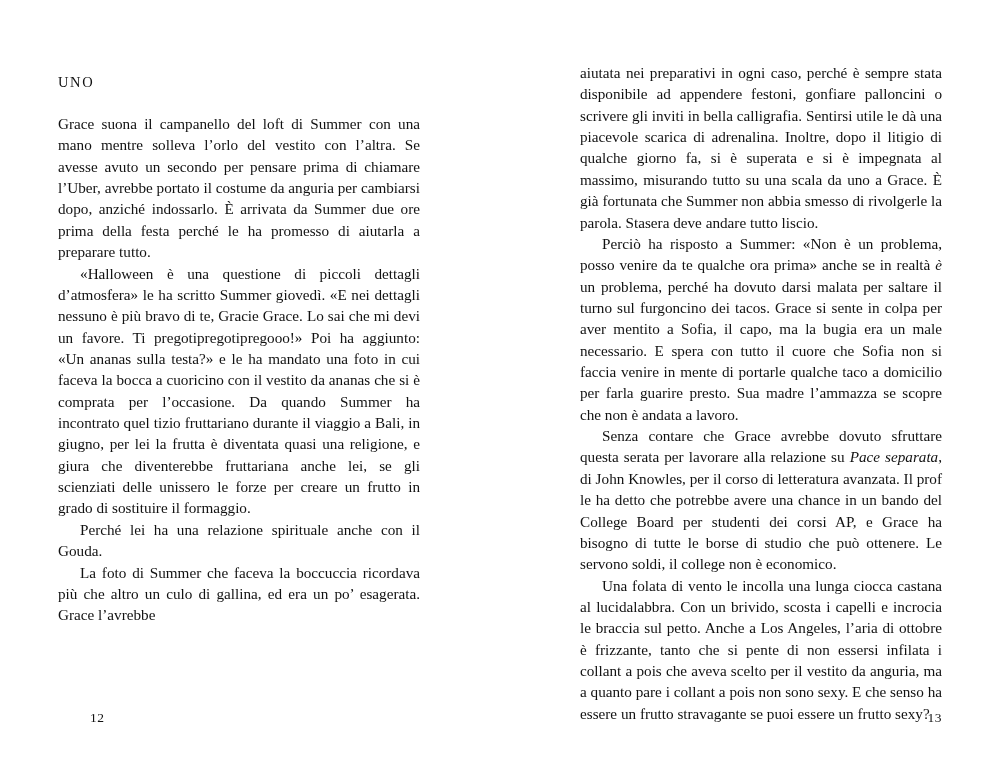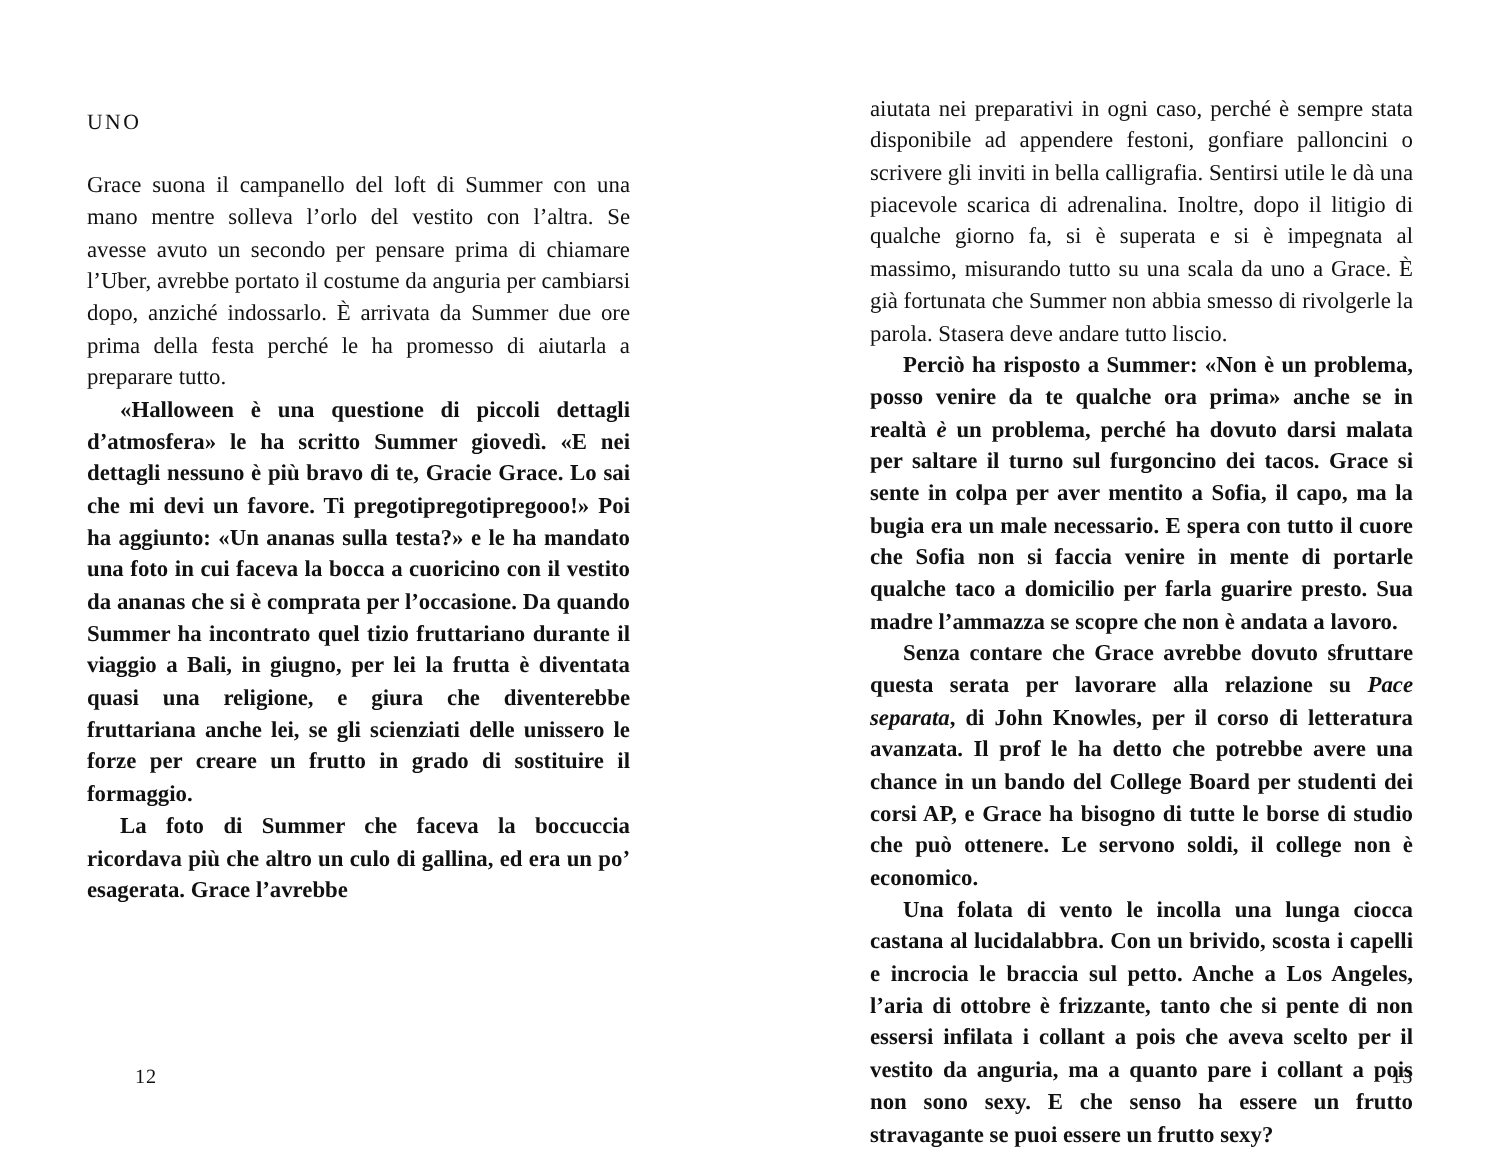--- a/index.html
+++ b/index.html
@@ -66,21 +66,20 @@
   }
   .page-right .body-text {
     margin-top: 0;
   }
   .body-text p {
     margin: 0;
     text-indent: 0;
   }
   .body-text p.indent {
     text-indent: 1.45em;
-    font-weight: bold;
   }
   .body-text p em {
     font-style: italic;
   }
   .folio {
     position: absolute;
     bottom: 42px;
     font-size: 13.5px;
     letter-spacing: 0.5px;
   }
@@ -90,20 +89,21 @@
 </head>
 <body>
 
 <div class="spread">
 
   <div class="page page-left">
     <div class="chapter-number">UNO</div>
     <div class="body-text">
         <p>Grace suona il campanello del loft di Summer con una mano mentre solleva l’orlo del vestito con l’altra. Se avesse avuto un secondo per pensare prima di chiamare l’Uber, avrebbe portato il costume da anguria per cambiarsi dopo, anziché indossarlo. È arrivata da Summer due ore prima della festa perché le ha promesso di aiutarla a preparare tutto.</p>
         <p class="indent">«Halloween è una questione di piccoli dettagli d’atmosfera» le ha scritto Summer giovedì. «E nei dettagli nessuno è più bravo di te, Gracie Grace. Lo sai che mi devi un favore. Ti pregotipregotipregooo!» Poi ha aggiunto: «Un ananas sulla testa?» e le ha mandato una foto in cui faceva la bocca a cuoricino con il vestito da ananas che si è comprata per l’occasione. Da quando Summer ha incontrato quel tizio fruttariano durante il viaggio a Bali, in giugno, per lei la frutta è diventata quasi una religione, e giura che diventerebbe fruttariana anche lei, se gli scienziati delle unissero le forze per creare un frutto in grado di sostituire il formaggio.</p>
+        <p class="indent">Perché lei ha una relazione spirituale anche con il Gouda.</p>
         <p class="indent">La foto di Summer che faceva la boccuccia ricordava più che altro un culo di gallina, ed era un po’ esagerata. Grace l’avrebbe</p>
       </div>
     <div class="folio folio-left">12</div>
   </div>
 
   <div class="page page-right">
     <div class="body-text">
         <p>aiutata nei preparativi in ogni caso, perché è sempre stata disponibile ad appendere festoni, gonfiare palloncini o scrivere gli inviti in bella calligrafia. Sentirsi utile le dà una piacevole scarica di adrenalina. Inoltre, dopo il litigio di qualche giorno fa, si è superata e si è impegnata al massimo, misurando tutto su una scala da uno a Grace. È già fortunata che Summer non abbia smesso di rivolgerle la parola. Stasera deve andare tutto liscio.</p>
         <p class="indent">Perciò ha risposto a Summer: «Non è un problema, posso venire da te qualche ora prima» anche se in realtà <em>è</em> un problema, perché ha dovuto darsi malata per saltare il turno sul furgoncino dei tacos. Grace si sente in colpa per aver mentito a Sofia, il capo, ma la bugia era un male necessario. E spera con tutto il cuore che Sofia non si faccia venire in mente di portarle qualche taco a domicilio per farla guarire presto. Sua madre l’ammazza se scopre che non è andata a lavoro.</p>
         <p class="indent">Senza contare che Grace avrebbe dovuto sfruttare questa serata per lavorare alla relazione su <em>Pace separata</em>, di John Knowles, per il corso di letteratura avanzata. Il prof le ha detto che potrebbe avere una chance in un bando del College Board per studenti dei corsi AP, e Grace ha bisogno di tutte le borse di studio che può ottenere. Le servono soldi, il college non è economico.</p>

